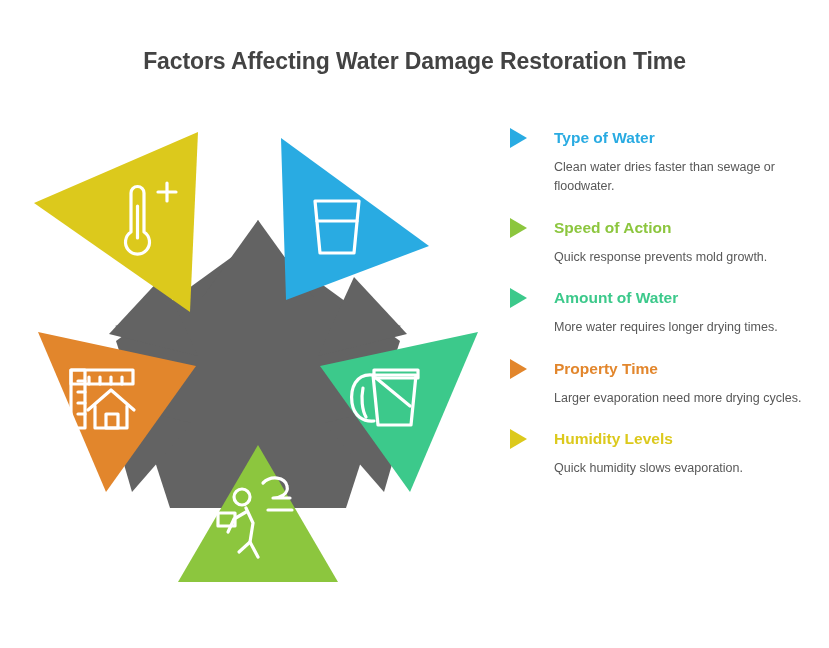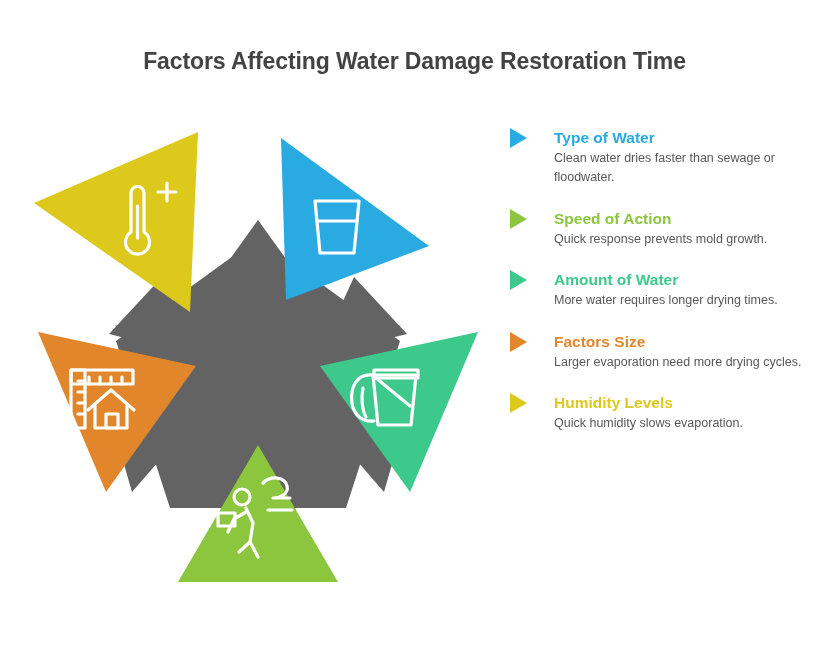--- a/index.html
+++ b/index.html
@@ -78,21 +78,21 @@
   }
   .legend-title {
     font-size: 15.5px;
     font-weight: bold;
     margin-left: 27px;
     line-height: 1;
     white-space: nowrap;
   }
   .legend-desc {
     margin-left: 44px;
-    margin-top: 0;
+    margin-top: 9px;
     font-size: 12.5px;
     line-height: 1.55;
     color: #585858;
     max-width: 252px;
   }
 </style>
 </head>
 <body>
 
 <div id="page">
@@ -216,21 +216,21 @@
       <div class="legend-head" style="color:#3cc98b">
         <span class="marker"></span>
         <span class="legend-title" style="color:#3cc98b">Amount of Water</span>
       </div>
       <div class="legend-desc">More water requires longer drying times.</div>
     </div>
 
     <div class="legend-item">
       <div class="legend-head" style="color:#e2862c">
         <span class="marker"></span>
-        <span class="legend-title" style="color:#e2862c">Factors Size</span>
+        <span class="legend-title" style="color:#e2862c">Property Time</span>
       </div>
       <div class="legend-desc">Larger evaporation need more drying cycles.</div>
     </div>
 
     <div class="legend-item">
       <div class="legend-head" style="color:#dcc91c">
         <span class="marker"></span>
         <span class="legend-title" style="color:#dcc91c">Humidity Levels</span>
       </div>
       <div class="legend-desc">Quick humidity slows evaporation.</div>

